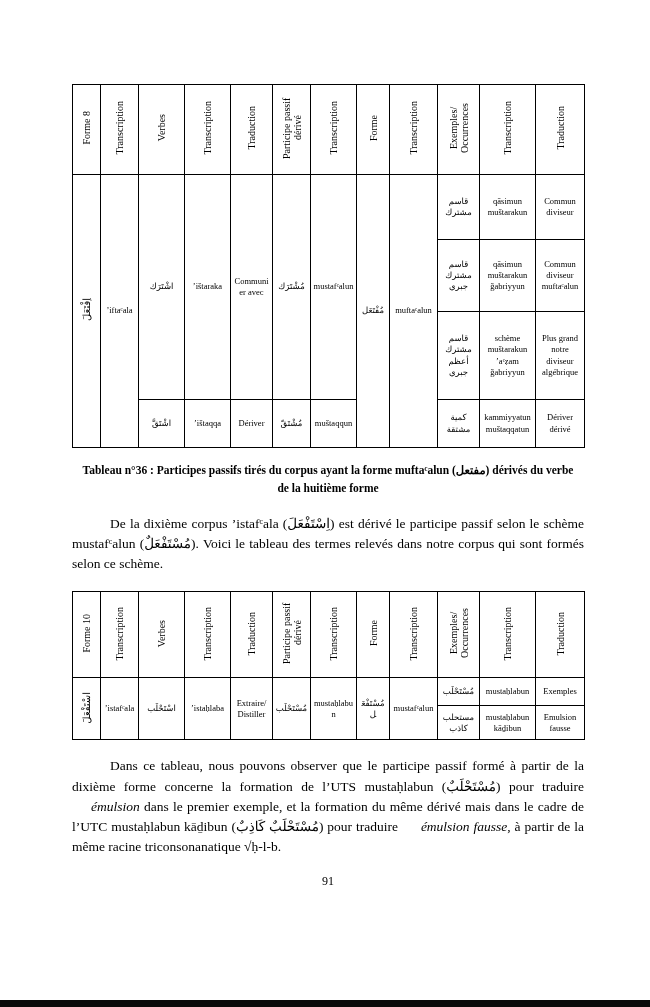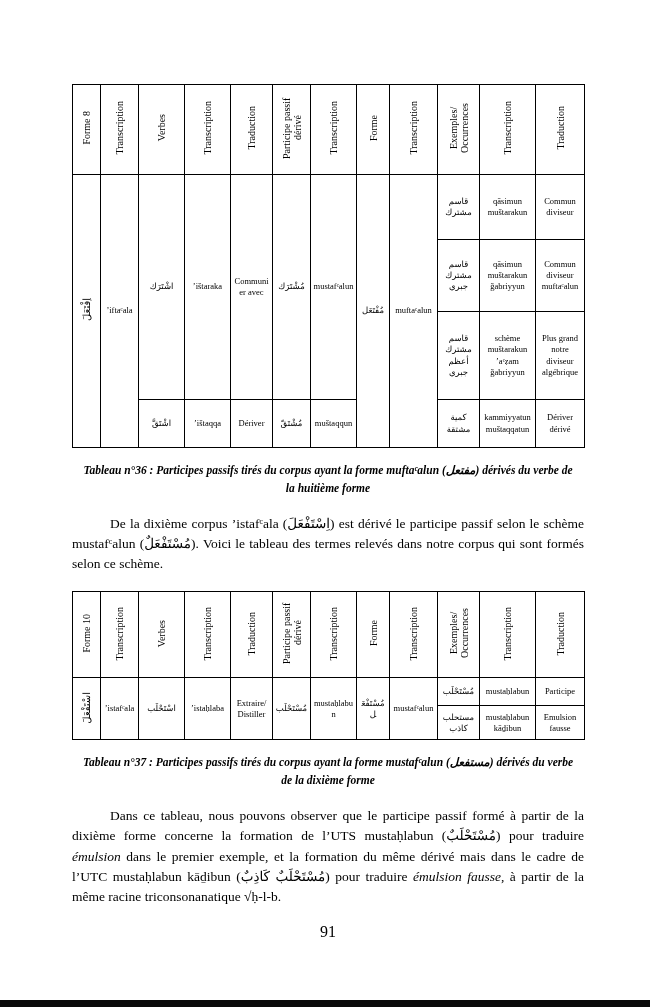--- a/index.html
+++ b/index.html
@@ -35,28 +35,28 @@
   .t36 tr.r4 { height:48px; }
   .t37 { margin-top:0; }
   .t37 tr.hrow th { height:84px; }
   .t37 tr.r1 { height:28px; }
   .t37 tr.r2 { height:34px; }
   td.arcell { font-size:9px; }
   td[dir="rtl"] { direction:rtl; }
 
   .caption {
     text-align:center; font-weight:bold; font-size:11.5px; line-height:1.55;
-    margin:14px auto 0; width:496px;font-style:italic;
+    margin:14px auto 0; width:496px;
   }
   .para {
     text-align:justify; font-size:13.5px; line-height:1.5;
     margin:16px 0 0; text-indent:38px;
   }
-  .para .it { font-style:italic; }
-  .pagenum { text-align:center; font-size:16px; margin-top:16px; }
+  .para .it { font-style:italic;margin-left:19px; }
+  .pagenum { text-align:center; font-size:12px; margin-top:16px; }
   .bottom-edge {
     position:absolute; left:0; bottom:0; width:100%; height:7px; background:#0a0a0a;
   }
 </style>
 </head>
 <body>
 
 <div class="page">
   <div class="content">
 
@@ -170,33 +170,30 @@
         <td rowspan="2">’istafᶜala</td>
         <td rowspan="2" class="arcell" dir="rtl">اسْتَحْلَب</td>
         <td rowspan="2">’istaḥlaba</td>
         <td rowspan="2">Extraire/ Distiller</td>
         <td rowspan="2" class="arcell" dir="rtl">مُسْتَحْلَب</td>
         <td rowspan="2">mustaḥlabun</td>
         <td rowspan="2" class="arcell" dir="rtl">مُسْتَفْعَل</td>
         <td rowspan="2">mustafᶜalun</td>
         <td class="arcell" dir="rtl">مُسْتَحْلَب</td>
         <td>mustaḥlabun</td>
-        <td>Participe</td>
+        <td>Exemples</td>
       </tr>
       <tr class="r2">
         <td class="arcell" dir="rtl">مستحلب كاذب</td>
         <td>mustaḥlabun kāḏibun</td>
         <td>Emulsion fausse</td>
       </tr>
     </tbody>
       </table>
 
-    <div class="caption">
-      <span>Tableau n°37 : Participes passifs tirés du corpus ayant la forme mustafᶜalun (</span><span dir="rtl">مستفعل</span><span>) dérivés du verbe de la dixième forme</span>
-    </div>
 
     <p class="para">
       <span>Dans ce tableau, nous pouvons observer que le participe passif formé à partir de la dixième forme concerne la formation de l’UTS mustaḥlabun (</span><span dir="rtl">مُسْتَحْلَبٌ</span><span>) pour traduire </span><span class="it">émulsion</span><span> dans le premier exemple, et la formation du même dérivé mais dans le cadre de l’UTC mustaḥlabun kāḏibun (</span><span dir="rtl">مُسْتَحْلَبٌ كَاذِبٌ</span><span>) pour traduire </span><span class="it">émulsion fausse</span><span>, à partir de la même racine triconsonanatique √ḥ-l-b.</span>
     </p>
 
     <div class="pagenum">91</div>
 
   </div>
 
   <div class="bottom-edge"></div>

